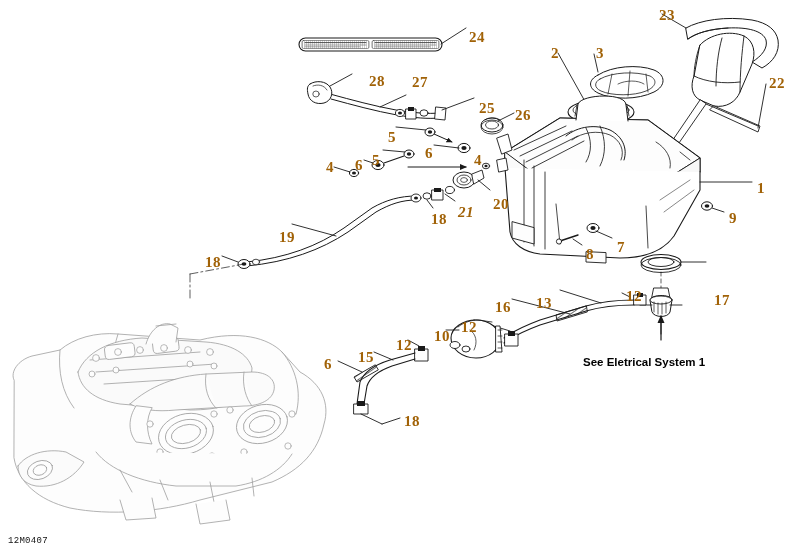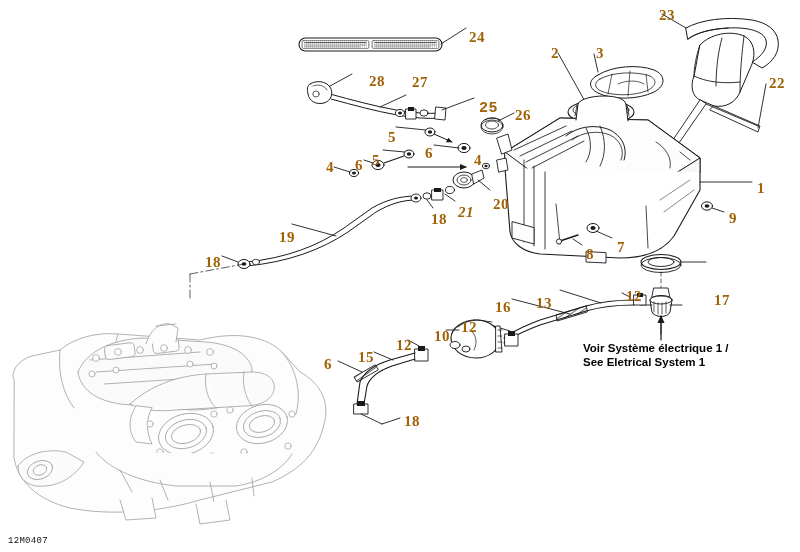--- a/index.html
+++ b/index.html
@@ -461,23 +461,22 @@
   <div class="callout" style="left:495px;top:300px;">16</div>
   <div class="callout" style="left:714px;top:257px;margin-top:36px;">17</div>
   <div class="callout" style="left:205px;top:255px;">18</div>
   <div class="callout" style="left:431px;top:212px;">18</div>
   <div class="callout" style="left:279px;top:230px;">19</div>
   <div class="callout" style="left:493px;top:197px;">20</div>
   <div class="callout" style="left:458px;top:205px;font-style:italic;">21</div>
   <div class="callout" style="left:769px;top:76px;">22</div>
   <div class="callout" style="left:659px;top:8px;">23</div>
   <div class="callout" style="left:469px;top:30px;">24</div>
-  <div class="callout" style="left:479px;top:101px;font-family:Liberation Mono, monospace;">25</div>
+  <div class="callout" style="left:479px;top:101px;">25</div>
   <div class="callout" style="left:515px;top:108px;">26</div>
   <div class="callout" style="left:412px;top:75px;">27</div>
   <div class="callout" style="left:357px;top:74px;margin-left:12px;">28</div>
 
-  <div class="note" style="left:583px;top:341px;">Voir Système électrique 1 /</div>
   <div class="note" style="left:583px;top:355px;">See Eletrical System 1</div>
 
   <div class="code" style="left:8px;top:536px;">12M0407</div>
 
 </div>
 
 </body></html>

